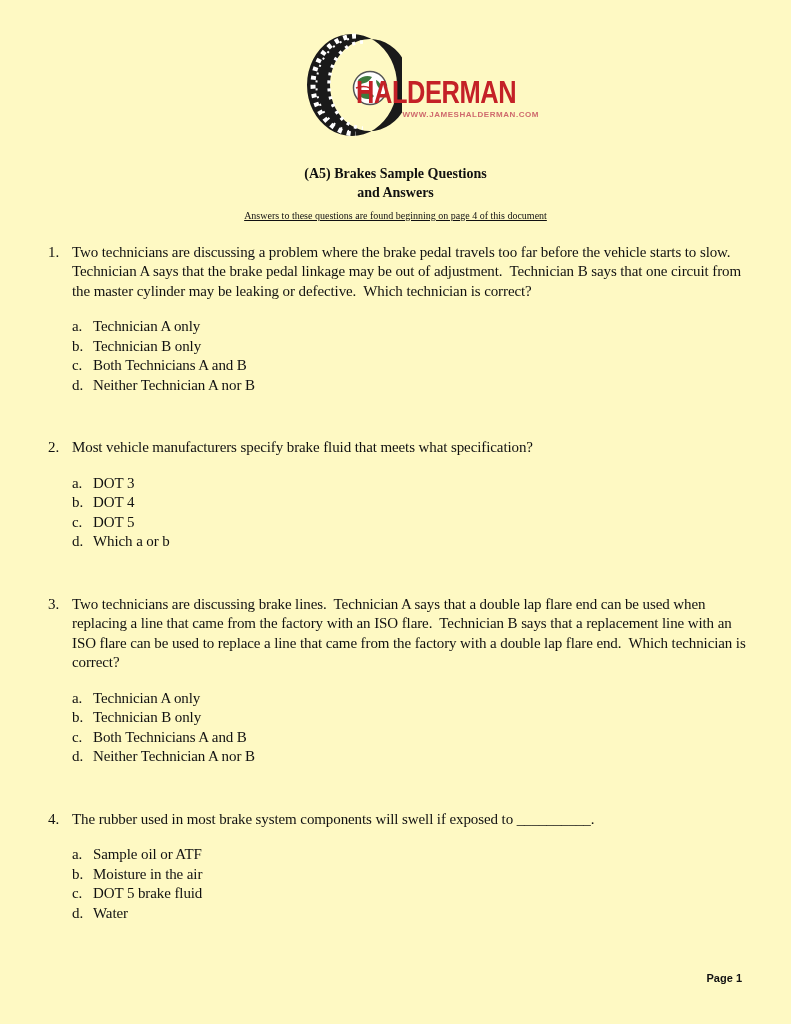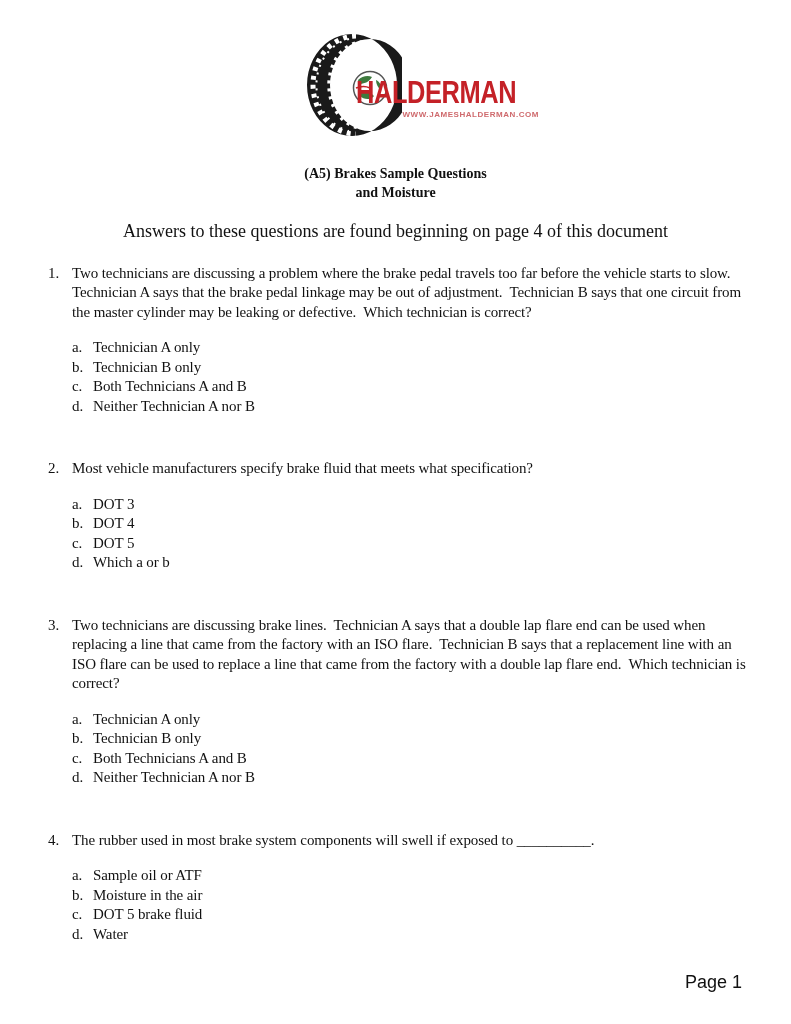--- a/index.html
+++ b/index.html
@@ -1,20 +1,20 @@
 <!DOCTYPE html>
 <html><head>
 <meta charset="utf-8">
 <style>
   html, body { margin: 0; padding: 0; background: #888; }
   .page {
     position: relative;
     width: 791px;
     height: 1024px;
-    background: #ffffff;
+    background: #fef9c3;
     margin: 0 auto;
     overflow: hidden;
     font-family: "Liberation Serif", serif;
     color: #111111;
   }
 
   
   .logo {
     position: relative;
     width: 186px;
@@ -50,23 +50,24 @@
 
   
   .title {
     margin-top: 26px;
     text-align: center;
     font-weight: 700;
     font-size: 14px;
     line-height: 1.34;
   }
   .subtitle {
-    margin-top: 18px;
+    margin-top: 7px;
     text-align: center;
-    font-size: 18px;
+    font-size: 10px;
+    text-decoration: underline;
   }
 
   
   .content { margin-top: 22px; }
   .question-block { margin-bottom: 43px; }
   .question {
     display: flex;
     margin-left: 48px;
     margin-right: 45px;
     font-size: 15px;
@@ -83,22 +84,22 @@
   }
   .option { display: flex; }
   .opt-letter { width: 21px; flex: none; }
 
   
   .page-number {
     position: absolute;
     top: 972px;
     right: 49px;
     font-family: "Liberation Sans", sans-serif;
-    font-weight: 400;
-    font-size: 18px;
+    font-weight: 700;
+    font-size: 11px;
     color: #111;
   }
 </style>
 </head>
 <body>
 
 <div class="page">
 
   <div class="logo">
     <span class="tire">
@@ -117,21 +118,21 @@
         <path d="M24,10 C28,12 30,16 29,20 C26,18 24,14 24,10 Z" fill="#3e7a3e"></path>
         <path d="M4,18 C9,16 14,16 18,18" fill="none" stroke="#c42127" stroke-width="1.5"></path>
       </svg>
     </span>
     <div class="brand" style="color:#c42127;">HALDERMAN</div>
     <div class="brand-url" style="color:#cf6a6d;">WWW.JAMESHALDERMAN.COM</div>
   </div>
 
   <div class="title">
     <div>(A5) Brakes Sample Questions</div>
-    <div>and Moisture</div>
+    <div>and Answers</div>
   </div>
   <div class="subtitle">Answers to these questions are found beginning on page 4 of this document</div>
 
   <div class="content">
 
     <div class="question-block">
       <div class="question">
         <span class="q-num">1.</span>
         <span class="q-text">Two technicians are discussing a problem where the brake pedal travels too far before the vehicle starts to slow.  Technician A says that the brake pedal linkage may be out of adjustment.  Technician B says that one circuit from the master cylinder may be leaking or defective.  Which technician is correct?</span>
       </div>

